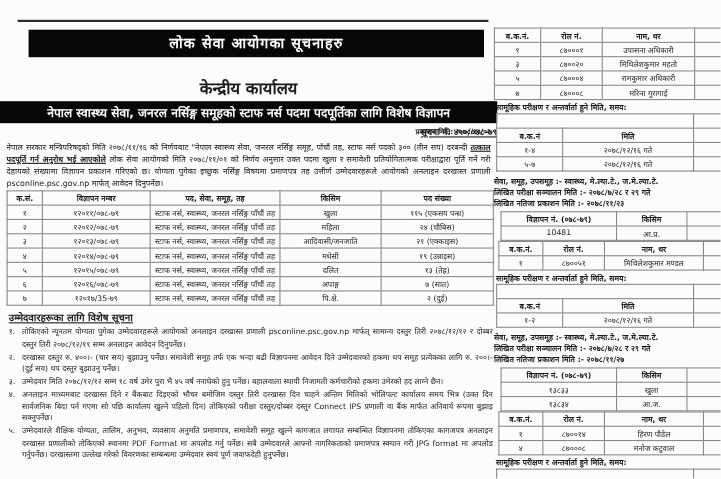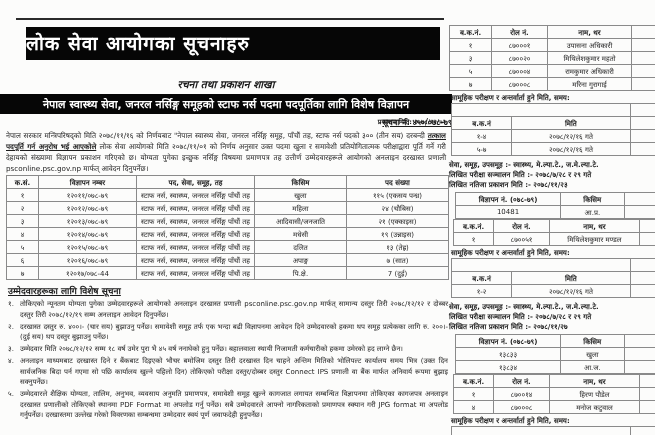--- a/index.html
+++ b/index.html
@@ -9,21 +9,21 @@
     font-family:"DejaVu Sans", sans-serif; color:#1c1c1c;
     -webkit-font-smoothing:antialiased;
   }
   .col-left  { position:absolute; left:0; top:0; width:452px; }
   .col-right { position:absolute; left:449px; top:0; width:320px; font-size:7px; }
 
   .toprule { margin:18px 8px 0 16px; border-top:2.5px solid #2b2b2b; }
 
   .banner-main {
     margin:7px 12px 17px 26px; background:#060606; color:#fff;
-    font-size:19px; font-weight:bold;
+    text-align:center; font-size:13px; font-weight:bold;
     padding:3px 0 4px; letter-spacing:1px;
   }
   .office-line  { text-align:center; font-size:15px; font-weight:bold; margin-top:3px; }
   .branch-line  { text-align:center; font-size:10.5px; font-weight:bold; font-style:italic; margin-top:1px; }
   .banner-sub {
     margin-top:3px; background:#060606; color:#fff; text-align:center;
     font-size:11px; font-weight:bold; padding:2px 0 3px;
   }
   .notice-row { position:relative; margin-top:2px; height:11px; }
   .notice-no  { position:absolute; left:0; right:0; text-align:right; font-size:8px; font-weight:bold; text-decoration:underline; }
@@ -57,21 +57,21 @@
   td { white-space:normal; }
   .nowrap td, .nowrap th { white-space:nowrap; }
 </style>
 </head>
 <body>
 
 <div class="col-left">
   <div class="toprule"></div>
 
   <div class="banner-main">लोक सेवा आयोगका सूचनाहरु</div>
-  <div class="branch-line">रचना तथा प्रकाशन शाखा</div>
+  <div class="office-line">केन्द्रीय कार्यालय</div>
   <div class="banner-sub">नेपाल स्वास्थ्य सेवा, जनरल नर्सिङ्ग समूहको स्टाफ नर्स पदमा पदपूर्तिका लागि विशेष विज्ञापन</div>
 
   <div class="notice-row">
     <span class="notice-no">सूचना नं. ४५०/०७८-७९</span>
     <span class="pub-date">प्रकाशन मिति: २०७८/१२/०२</span>
   </div>
 
   <p class="intro">
     <span>नेपाल सरकार मन्त्रिपरिषद्को मिति २०७८/११/१६ को निर्णयबाट "नेपाल स्वास्थ्य सेवा, जनरल नर्सिङ्ग समूह, पाँचौं तह, स्टाफ नर्स पदको ३०० (तीन सय) दरबन्दी </span><span class="b">तत्काल पदपूर्ति गर्न अनुरोध भई आएकोले</span><span> लोक सेवा आयोगको मिति २०७८/११/०१ को निर्णय अनुसार उक्त पदमा खुला र समावेशी प्रतियोगितात्मक परीक्षाद्वारा पूर्ति गर्ने गरी देहायको संख्यामा विज्ञापन प्रकाशन गरिएको छ। योग्यता पुगेका इच्छुक नर्सिङ्ग विषयमा प्रमाणपत्र तह उत्तीर्ण उम्मेदवारहरूले आयोगको अनलाइन दरखास्त प्रणाली psconline.psc.gov.np मार्फत् आवेदन दिनुपर्नेछ।</span>
   </p>
@@ -132,24 +132,24 @@
         </tr>
         <tr>
           <td>६</td>
           <td>१२०१६/०७८-७९</td>
           <td>स्टाफ नर्स, स्वास्थ्य, जनरल नर्सिङ्ग पाँचौं तह</td>
           <td>अपाङ्ग</td>
           <td>७ (सात)</td>
         </tr>
         <tr>
           <td>७</td>
-          <td>१२०१७/०७८-44</td>
+          <td>१२०१७/35-७९</td>
           <td>स्टाफ नर्स, स्वास्थ्य, जनरल नर्सिङ्ग पाँचौं तह</td>
           <td>पि.क्षे.</td>
-          <td>7 (दुई)</td>
+          <td>२ (दुई)</td>
         </tr>
       </tbody>
   </table>
 
   <div class="sp-heading">उम्मेदवारहरूका लागि विशेष सूचना</div>
   <div class="sp-list">
     <div class="sp-item">
       <span class="no">१.</span>
       <span class="tx">तोकिएको न्यूनतम योग्यता पुगेका उम्मेदवारहरूले आयोगको अनलाइन दरखास्त प्रणाली psconline.psc.gov.np मार्फत् सामान्य दस्तुर तिरी २०७८/१२/१२ र दोब्बर दस्तुर तिरी २०७८/१२/१९ सम्म अनलाइन आवेदन दिनुपर्नेछ।</span>
     </div>

